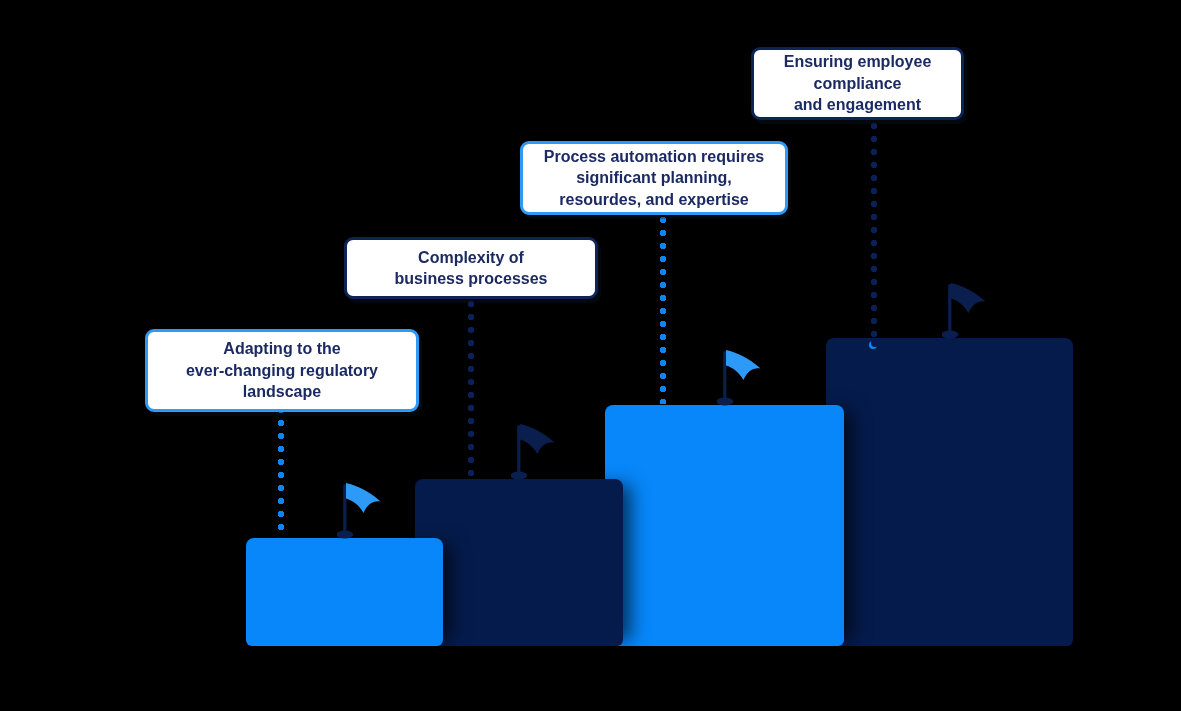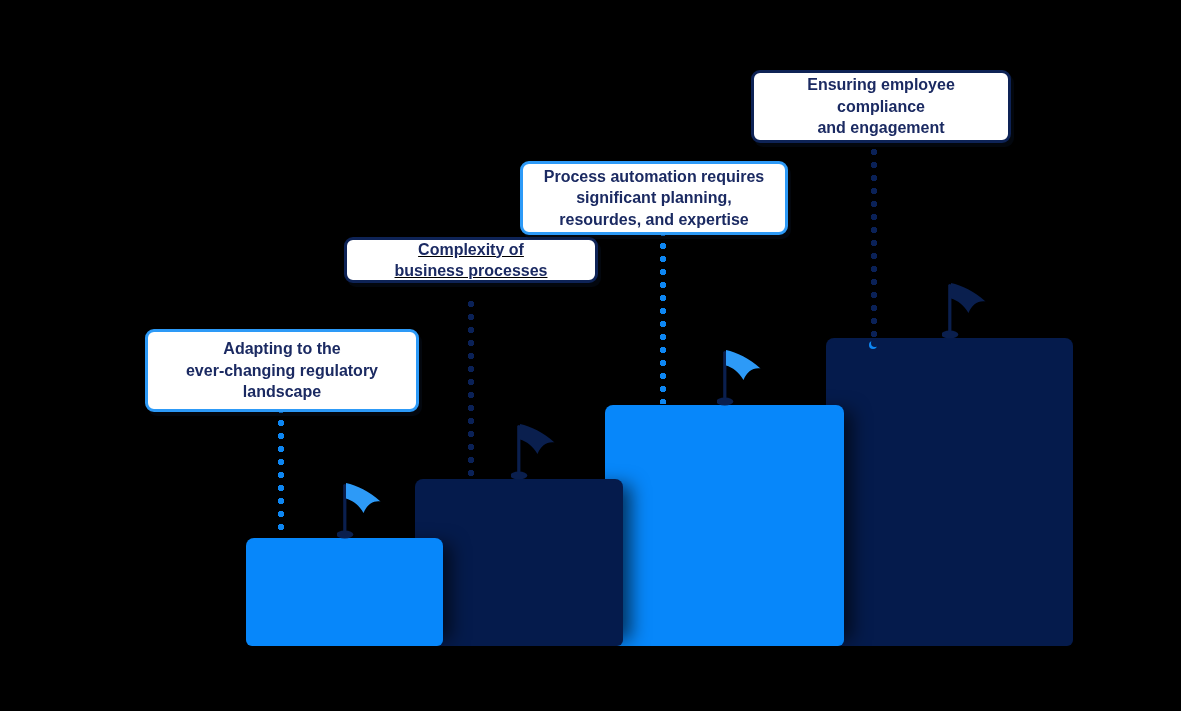--- a/index.html
+++ b/index.html
@@ -29,23 +29,23 @@
     white-space: pre-line;
     font-size: 16px;
     font-weight: 700;
     line-height: 21.5px;
     color: #1b2a62;
   }
   .border-blue { border: 3px solid #2d9af7; }
   .border-navy { border: 3px solid #0e2356; }
 
   .callout.c1 { left: 145px; top: 329px; width: 274px; height: 83px; }
-  .callout.c2 { left: 344px; top: 237px; width: 254px; height: 46px; text-decoration: underline; }
-  .callout.c3 { left: 520px; top: 141px; width: 268px; height: 74px; margin-top: 20px; }
-  .callout.c4 { left: 751px; top:  47px; width: 260px; height: 73px; margin-top: 23px; }
+  .callout.c2 { left: 344px; top: 237px; width: 254px; height: 62px; }
+  .callout.c3 { left: 520px; top: 141px; width: 268px; height: 74px; }
+  .callout.c4 { left: 751px; top:  47px; width: 213px; height: 73px; }
 
   
   .connector {
     position: absolute;
     width: 8px;
     background-repeat: repeat-y;
     background-position: center top;
     background-size: 8px 13px;
     z-index: 50;
   }

